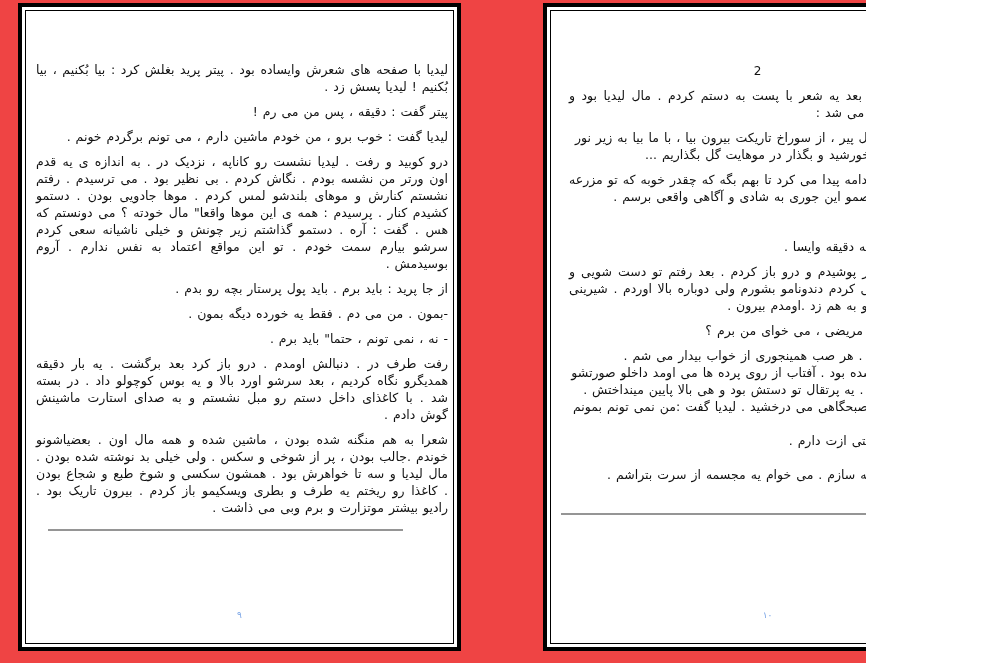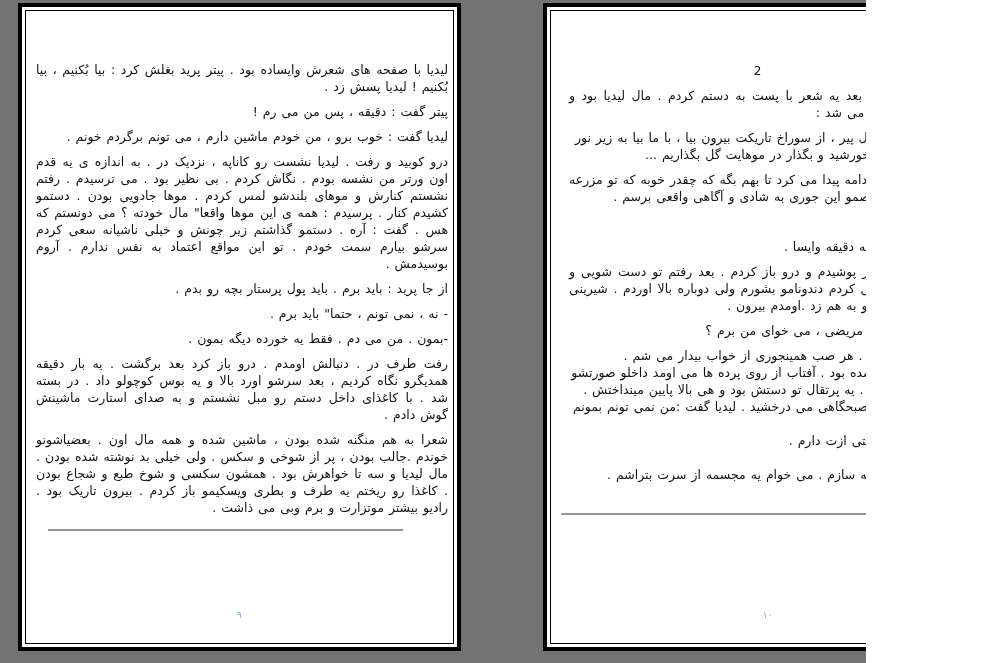--- a/index.html
+++ b/index.html
@@ -4,21 +4,21 @@
 <style>
   html, body {
     margin: 0;
     padding: 0;
     background: #ffffff;
   }
   #canvas {
     position: relative;
     width: 866px;
     height: 663px;
-    background: #737373;
+    background: #ef4444;
     overflow: hidden;
     font-family: "DejaVu Sans", sans-serif;
     color: #121212;
   }
   .page {
     position: absolute;
     top: 3px;
     height: 640px;
     border: 4px solid #000000;
     background: #ffffff;
@@ -85,22 +85,22 @@
 <div id="canvas">
 
   <div class="page page-left">
     <div class="inner-line"></div>
     <div class="content">
       <p class="para">لیدیا با صفحه های شعرش وایساده بود . پیتر پرید بغلش کرد : بیا بُکنیم ، بیا بُکنیم ! لیدیا پسش زد .</p>
       <p class="para">پیتر گفت : دقیقه ، پس من می رم !</p>
       <p class="para">لیدیا گفت : خوب برو ، من خودم ماشین دارم ، می تونم برگردم خونم .</p>
       <p class="para">درو کوبید و رفت . لیدیا نشست رو کاناپه ، نزدیک در . به اندازه ی یه قدم اون ورتر من نشسه بودم . نگاش کردم . بی نظیر بود . می ترسیدم . رفتم نشستم کنارش و موهای بلندشو لمس کردم . موها جادویی بودن . دستمو کشیدم کنار . پرسیدم : همه ی این موها واقعا" مال خودته ؟ می دونستم که هس . گفت : آره . دستمو گذاشتم زیر چونش و خیلی ناشیانه سعی کردم سرشو بیارم سمت خودم . تو این مواقع اعتماد به نفس ندارم . آروم بوسیدمش .</p>
       <p class="para">از جا پرید : باید برم . باید پول پرستار بچه رو بدم .</p>
+      <p class="para">-بمون . من می دم . فقط یه خورده دیگه بمون .</p>
       <p class="para">- نه ، نمی تونم ، حتما" باید برم .</p>
-      <p class="para">-بمون . من می دم . فقط یه خورده دیگه بمون .</p>
       <p class="para">رفت طرف در . دنبالش اومدم . درو باز کرد بعد برگشت . یه بار دقیقه همدیگرو نگاه کردیم ، بعد سرشو اورد بالا و یه بوس کوچولو داد . در بسته شد . با کاغذای داخل دستم رو مبل نشستم و به صدای استارت ماشینش گوش دادم .</p>
       <p class="para">شعرا به هم منگنه شده بودن ، ماشین شده و همه مال اون . بعضیاشونو خوندم .جالب بودن ، پر از شوخی و سکس . ولی خیلی بد نوشته شده بودن . مال لیدیا و سه تا خواهرش بود . همشون سکسی و شوخ طبع و شجاع بودن . کاغذا رو ریختم یه طرف و بطری ویسکیمو باز کردم . بیرون تاریک بود . رادیو بیشتر موتزارت و برم وبی می ذاشت .</p>
       <div class="rule rule-left"></div>
     </div>
     <div class="page-num">٩</div>
   </div>
 
   <div class="page page-right">
     <div class="inner-line"></div>
     <div class="content">

